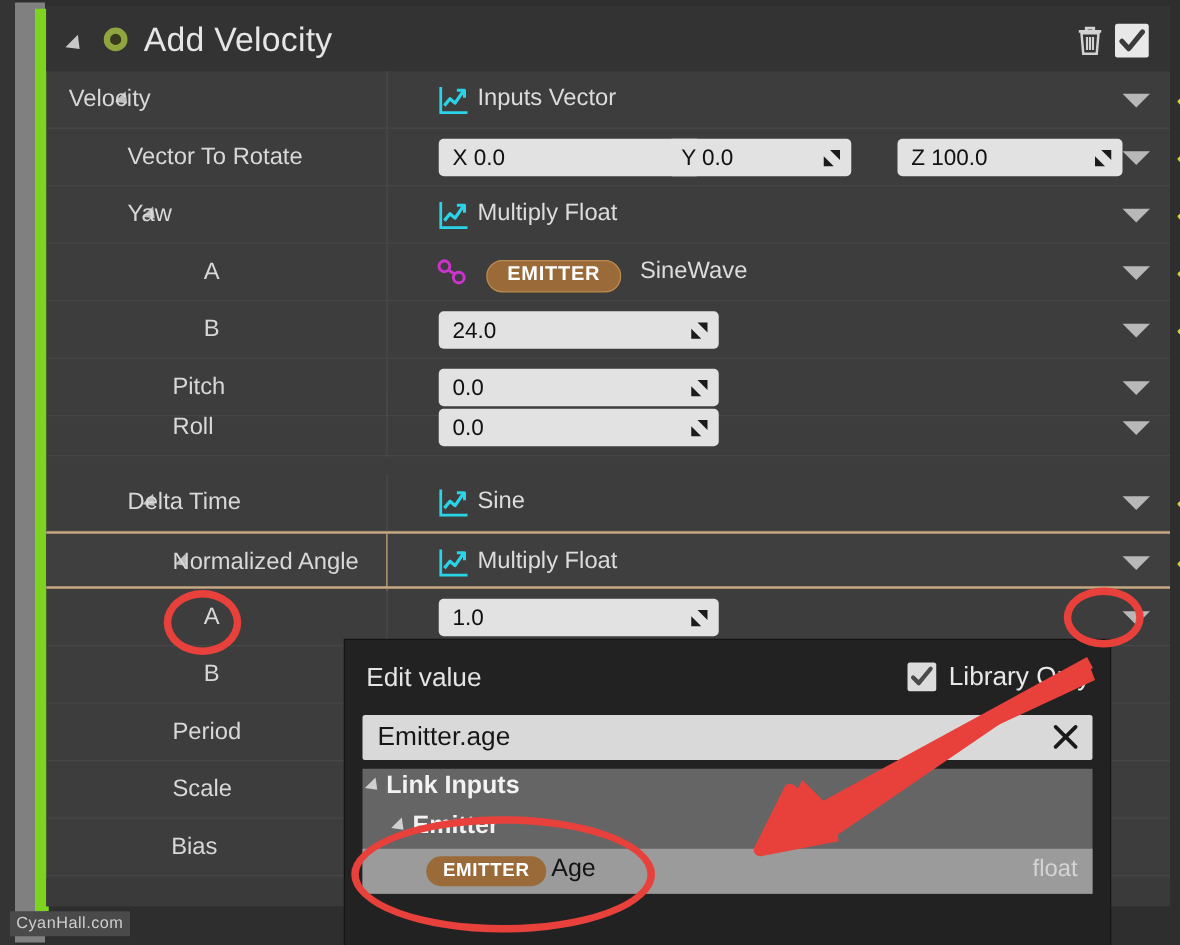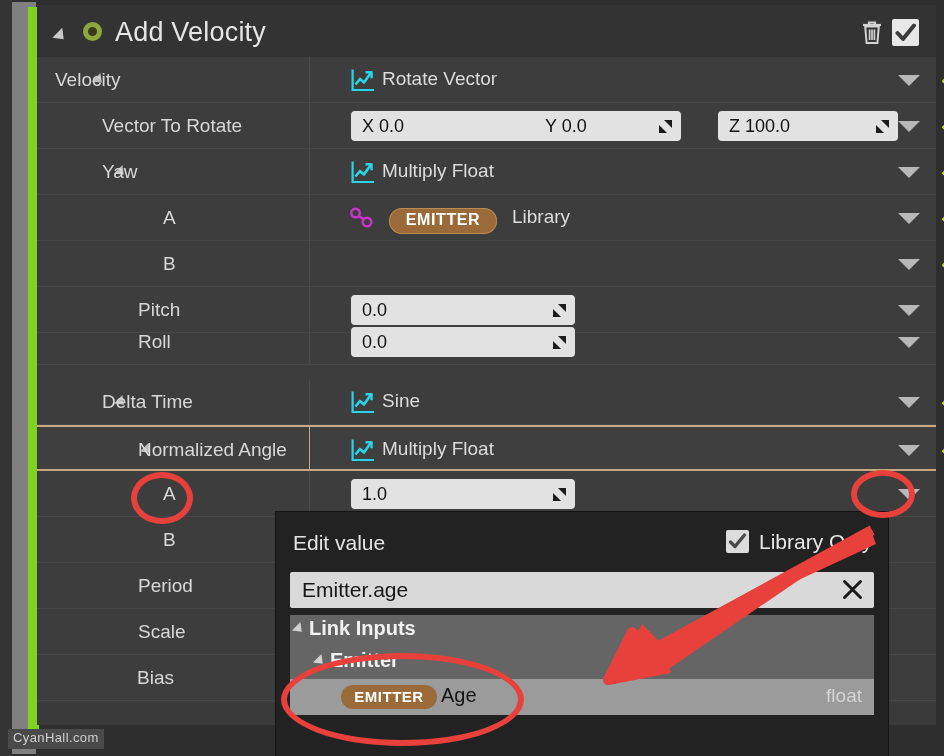--- a/index.html
+++ b/index.html
@@ -128,21 +128,21 @@
         <div class="row" style="top: 0px;">
           <div class="vsep"></div>
           <div class="divider"></div>
           <div class="tri" style="left:58px;top:17px;"></div>
           <div class="lbl" style="left:18px;">Velocity</div>
           <div class="chart-icon"><svg width="24" height="24" viewBox="0 0 24 24">
               <path d="M1.6 1.5 V22 H23" stroke="#2ad4e8" stroke-width="2.2" fill="none"></path>
               <path d="M4.5 16.5 L9 11 L13 14.5 L20 4.5" stroke="#2ad4e8" stroke-width="2.6" fill="none" stroke-linejoin="round"></path>
               <path d="M14.5 4.2 H20.6 V10.2" stroke="#2ad4e8" stroke-width="2.4" fill="none" stroke-linejoin="round"></path>
             </svg></div>
-          <div class="val-text">Rotate Vector</div>
+          <div class="val-text">Inputs Vector</div>
           <div class="caret" style="left:861px;top:18px;"></div>
           <div class="reset" style="left:902px;top:13px;"><svg width="20" height="20" viewBox="0 0 20 20">
               <path d="M15.5 2 V11 H6" stroke="#c8d82a" stroke-width="2.8" fill="none" stroke-linejoin="round"></path>
               <path d="M9.5 6.5 L4.5 11.2 L9.5 15.8" stroke="#c8d82a" stroke-width="2.8" fill="none" stroke-linejoin="round" stroke-linecap="round"></path>
             </svg></div>
         </div>
         <div class="row" style="top: 46px;">
           <div class="vsep"></div>
           <div class="divider"></div>
           <div class="lbl" style="left:65px;">Vector To Rotate</div>
@@ -195,31 +195,38 @@
           <div class="divider"></div>
           <div class="lbl" style="left:126px;">A</div>
           <div class="link-icon"><svg width="26" height="22" viewBox="0 0 26 22">
               <circle cx="6.5" cy="6" r="4.3" stroke="#cc33cc" stroke-width="2.4" fill="none"></circle>
               <circle cx="18" cy="15" r="4.3" stroke="#cc33cc" stroke-width="2.4" fill="none"></circle>
               <path d="M9.8 9 L14.8 12.4" stroke="#cc33cc" stroke-width="2.6"></path>
             </svg></div>
           <div class="pill" style="left:352px;top:13px;width:108px;">
             <span>EMITTER</span>
           </div>
-          <div class="val-text" style="left:475px;">Library</div>
+          <div class="val-text" style="left:475px;">SineWave</div>
           <div class="caret" style="left:861px;top:18px;"></div>
           <div class="reset" style="left:902px;top:13px;"><svg width="20" height="20" viewBox="0 0 20 20">
               <path d="M15.5 2 V11 H6" stroke="#c8d82a" stroke-width="2.8" fill="none" stroke-linejoin="round"></path>
               <path d="M9.5 6.5 L4.5 11.2 L9.5 15.8" stroke="#c8d82a" stroke-width="2.8" fill="none" stroke-linejoin="round" stroke-linecap="round"></path>
             </svg></div>
         </div>
         <div class="row" style="top: 184px;">
           <div class="vsep"></div>
           <div class="divider"></div>
           <div class="lbl" style="left:126px;">B</div>
+          <div class="field" style="left:314px;top:8px;width:224px;">
+            <div class="ftxt">24.0</div>
+            <div class="spin"><svg width="15" height="15" viewBox="0 0 15 15">
+                <path d="M14 1 L14 9 L6 1 Z" fill="#1b1b1b"></path>
+                <path d="M1 14 L9 14 L1 6 Z" fill="#1b1b1b"></path>
+              </svg></div>
+          </div>
           <div class="caret" style="left:861px;top:18px;"></div>
           <div class="reset" style="left:902px;top:13px;"><svg width="20" height="20" viewBox="0 0 20 20">
               <path d="M15.5 2 V11 H6" stroke="#c8d82a" stroke-width="2.8" fill="none" stroke-linejoin="round"></path>
               <path d="M9.5 6.5 L4.5 11.2 L9.5 15.8" stroke="#c8d82a" stroke-width="2.8" fill="none" stroke-linejoin="round" stroke-linecap="round"></path>
             </svg></div>
         </div>
         <div class="row" style="top: 230px;">
           <div class="vsep"></div>
           <div class="divider"></div>
           <div class="lbl" style="left:101px;">Pitch</div>

